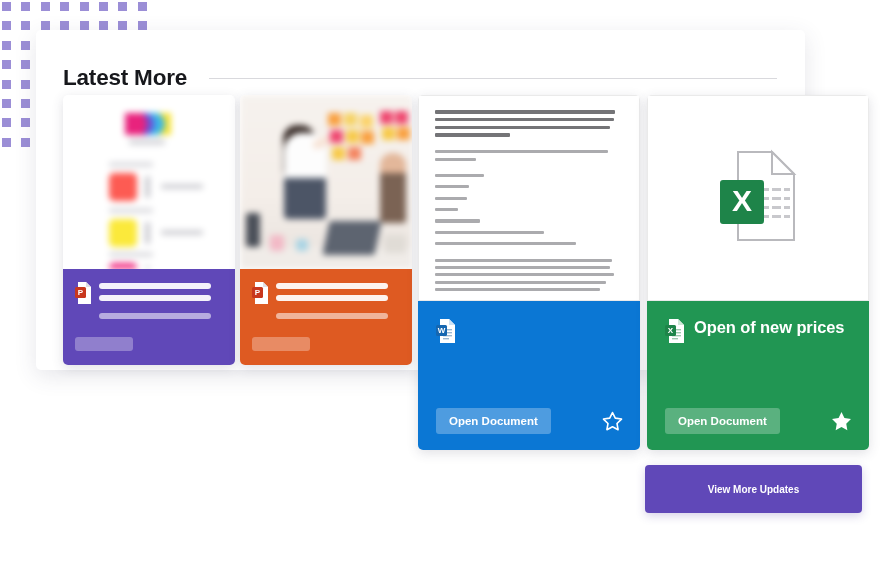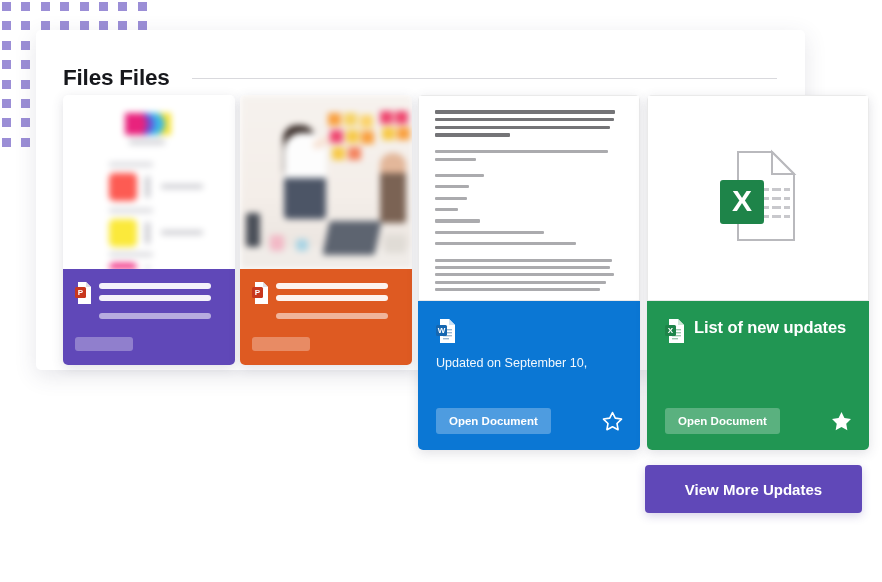--- a/index.html
+++ b/index.html
@@ -255,21 +255,21 @@
 
   
   #view-more-button {
     position: absolute;
     left: 645px;
     top: 465px;
     width: 217px;
     height: 48px;
     background: #6048b8;
     color: #ffffff;
-    font-size: 15px;
+    font-size: 10px;
     font-weight: bold;
     border: 0;
     border-radius: 4px;
     font-family: "Liberation Sans", sans-serif;
     cursor: pointer;
     box-shadow: 0 3px 10px rgba(70, 50, 150, .22);
   }
 </style>
 </head>
 <body>
@@ -337,21 +337,21 @@
     <div class="dot" style="left: 60.2px; top: 137.8px; background: rgb(155, 142, 214);"></div>
     <div class="dot" style="left: 79.6px; top: 137.8px; background: rgb(155, 142, 214);"></div>
     <div class="dot" style="left: 99px; top: 137.8px; background: rgb(155, 142, 214);"></div>
     <div class="dot" style="left: 118.4px; top: 137.8px; background: rgb(155, 142, 214);"></div>
     <div class="dot" style="left: 137.8px; top: 137.8px; background: rgb(155, 142, 214);"></div>
   </div>
 
 <div id="panel">
 
   <div id="panel-header">
-    <div id="page-title">Files Files</div>
+    <div id="page-title">Latest More</div>
     <div id="header-divider"></div>
   </div>
 
 </div>
 
 <div id="cards">
 
   <div class="card skeleton" style="left:0px;">
     <div class="thumb thumb-doc1">
       <div class="t1-logo"></div>
@@ -473,21 +473,20 @@
             <path d="M13 0l6 6h-6z" fill="#cfe3f5"></path>
             <rect x="7" y="10" width="9" height="1.4" fill="#9bb8d3"></rect>
             <rect x="7" y="13" width="9" height="1.4" fill="#9bb8d3"></rect>
             <rect x="7" y="16" width="9" height="1.4" fill="#9bb8d3"></rect>
             <rect x="7" y="19" width="6" height="1.4" fill="#9bb8d3"></rect>
             <rect x="0" y="6" width="11" height="11" rx="1.5" fill="#1566b0"></rect>
             <text x="5.5" y="14.4" font-size="8" font-family="Liberation Sans, sans-serif" fill="#ffffff" text-anchor="middle" font-weight="bold">W</text>
           </svg>
         </span>
       </div>
-      <div class="full-sub">Updated on September 10,</div>
       <div class="full-foot">
         <button class="open-btn">Open Document</button>
         <span class="star">
           <svg viewBox="0 0 24 24" width="23" height="23">
             <path d="M12 2.6l2.9 5.9 6.5.95-4.7 4.6 1.1 6.5-5.8-3.05-5.8 3.05 1.1-6.5-4.7-4.6 6.5-.95z" fill="none" stroke="#ffffff" stroke-width="1.7" stroke-linejoin="round"></path>
           </svg>
         </span>
       </div>
     </div>
   </div>
@@ -524,21 +523,21 @@
             <path d="M4 0h9l6 6v18H4z" fill="#ffffff"></path>
             <path d="M13 0l6 6h-6z" fill="#cfe9d8"></path>
             <rect x="7" y="10" width="9" height="1.4" fill="#9dc9ae"></rect>
             <rect x="7" y="13" width="9" height="1.4" fill="#9dc9ae"></rect>
             <rect x="7" y="16" width="9" height="1.4" fill="#9dc9ae"></rect>
             <rect x="7" y="19" width="6" height="1.4" fill="#9dc9ae"></rect>
             <rect x="0" y="6" width="11" height="11" rx="1.5" fill="#1e8449"></rect>
             <text x="5.5" y="14.4" font-size="8" font-family="Liberation Sans, sans-serif" fill="#ffffff" text-anchor="middle" font-weight="bold">X</text>
           </svg>
         </span>
-        <div class="full-title">List of new updates</div>
+        <div class="full-title">Open of new prices</div>
       </div>
       <div class="full-foot">
         <button class="open-btn">Open Document</button>
         <span class="star">
           <svg viewBox="0 0 24 24" width="23" height="23">
             <path d="M12 2.2l3.05 6.2 6.85 1-4.95 4.85 1.17 6.85L12 17.85 5.88 21.1l1.17-6.85L2.1 9.4l6.85-1z" fill="#ffffff"></path>
           </svg>
         </span>
       </div>
     </div>

